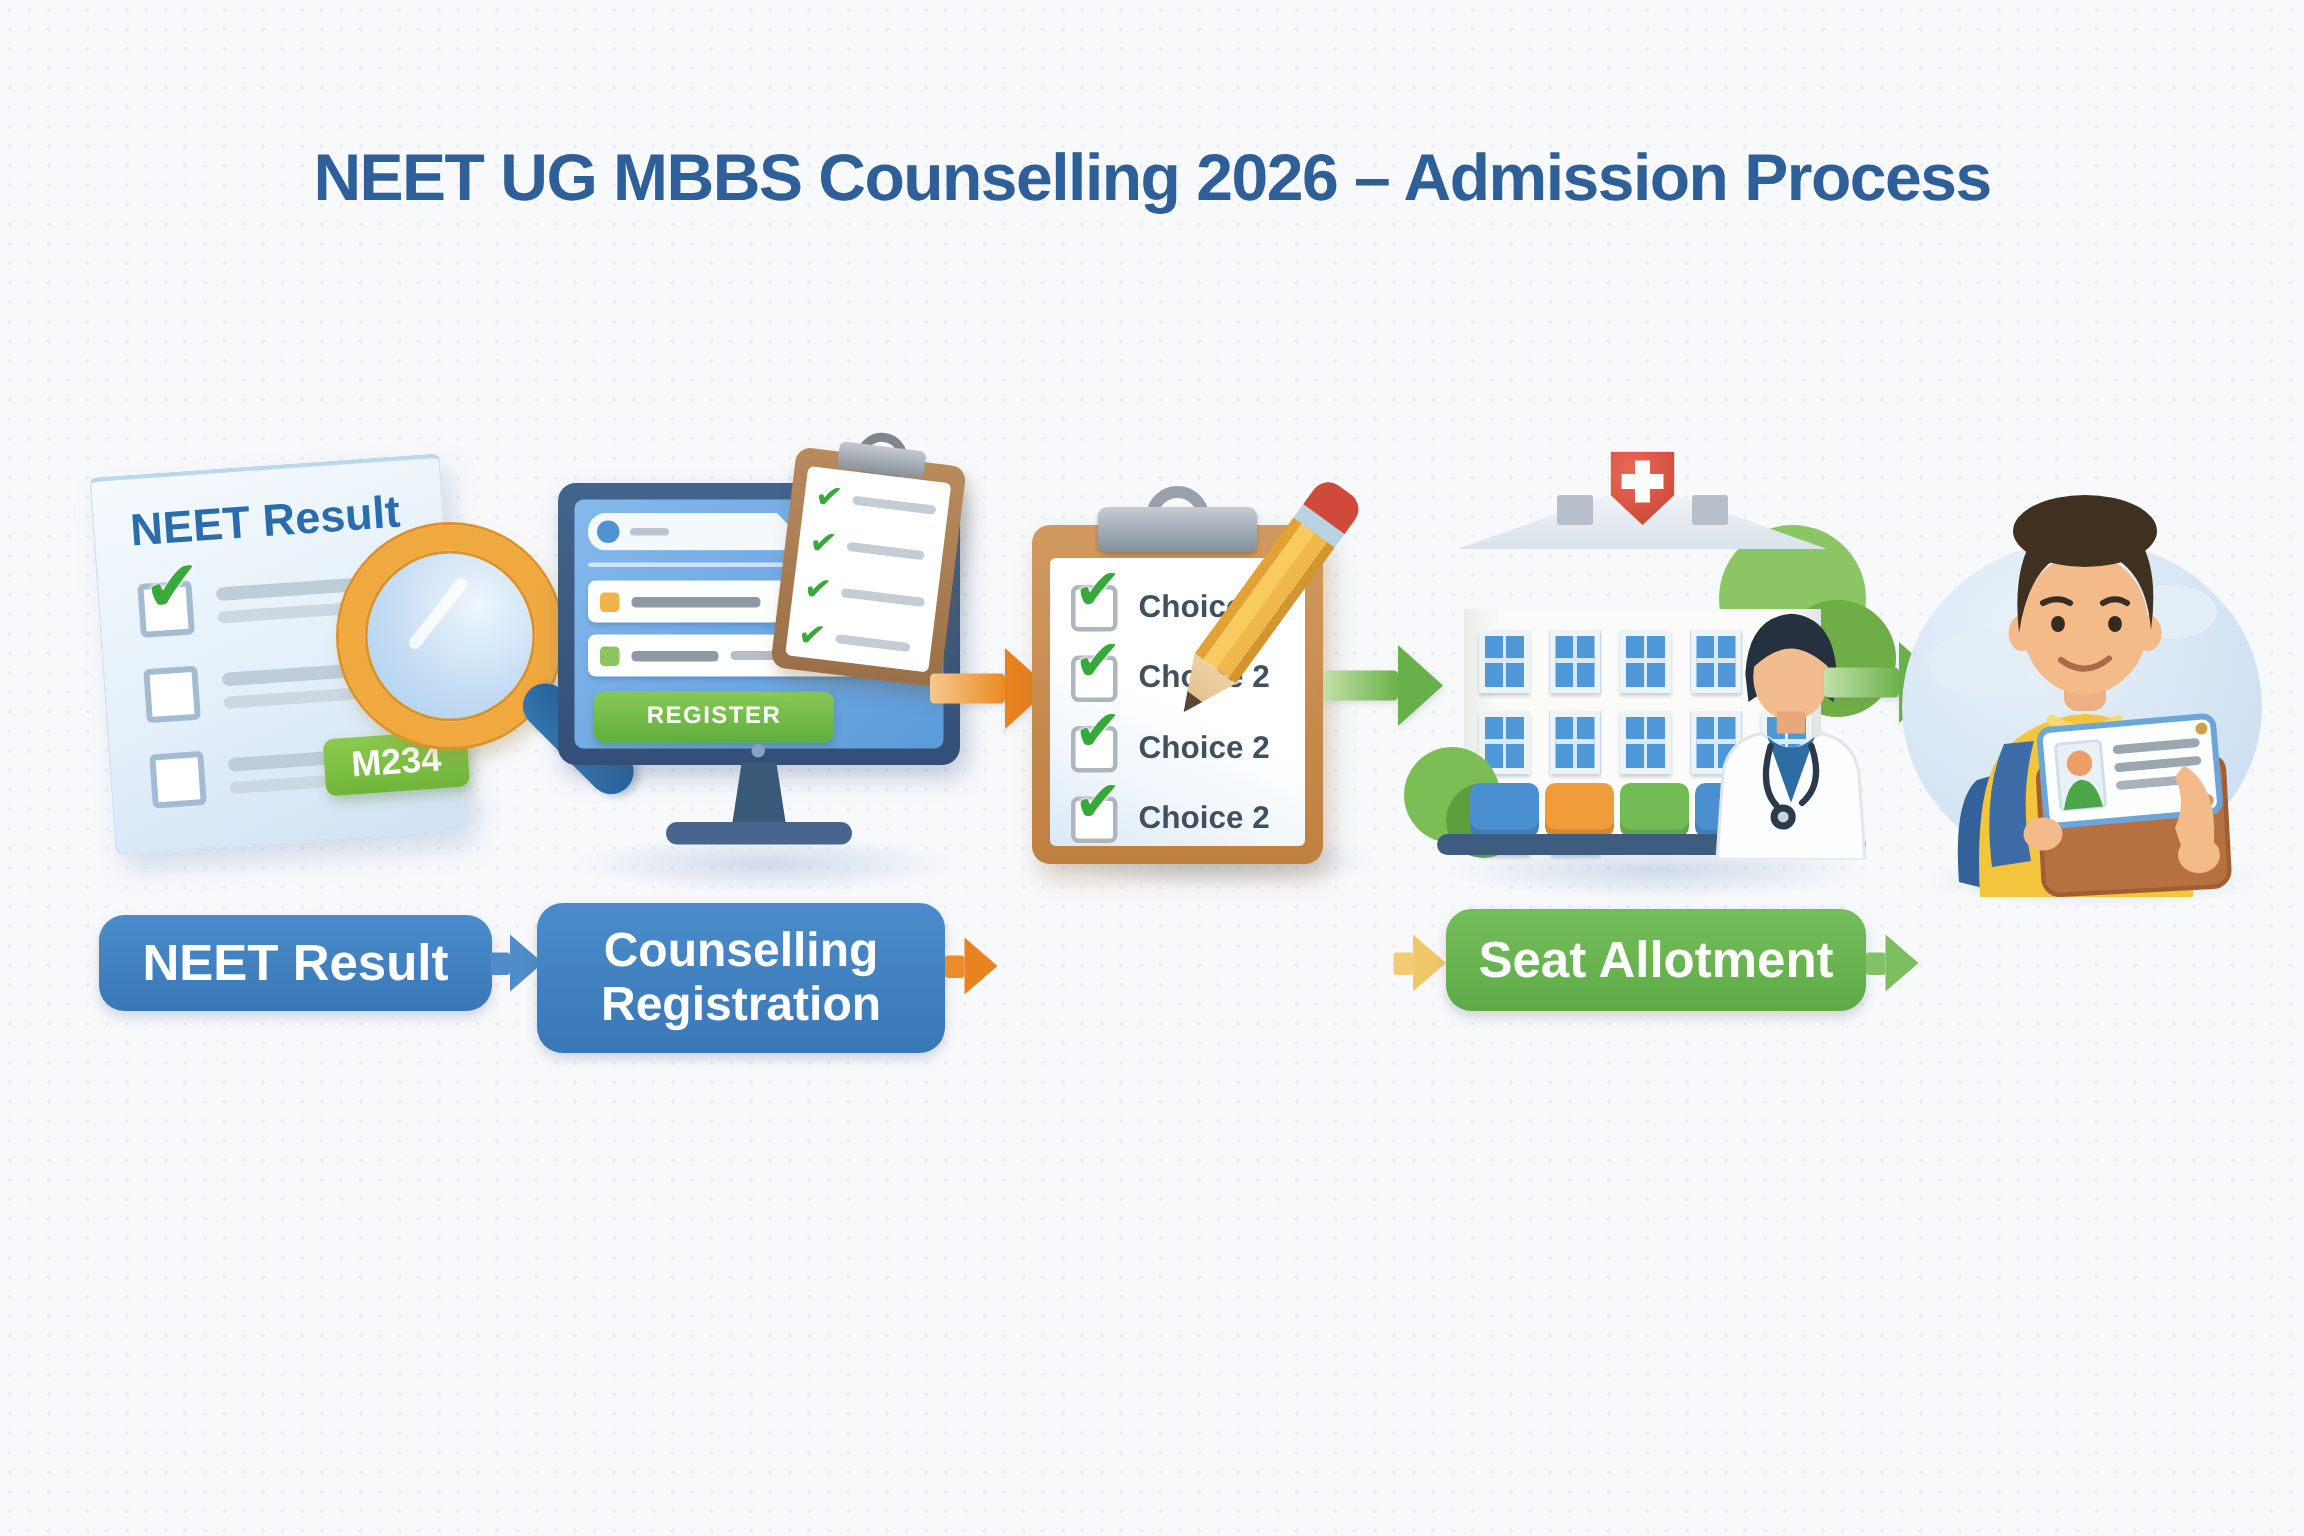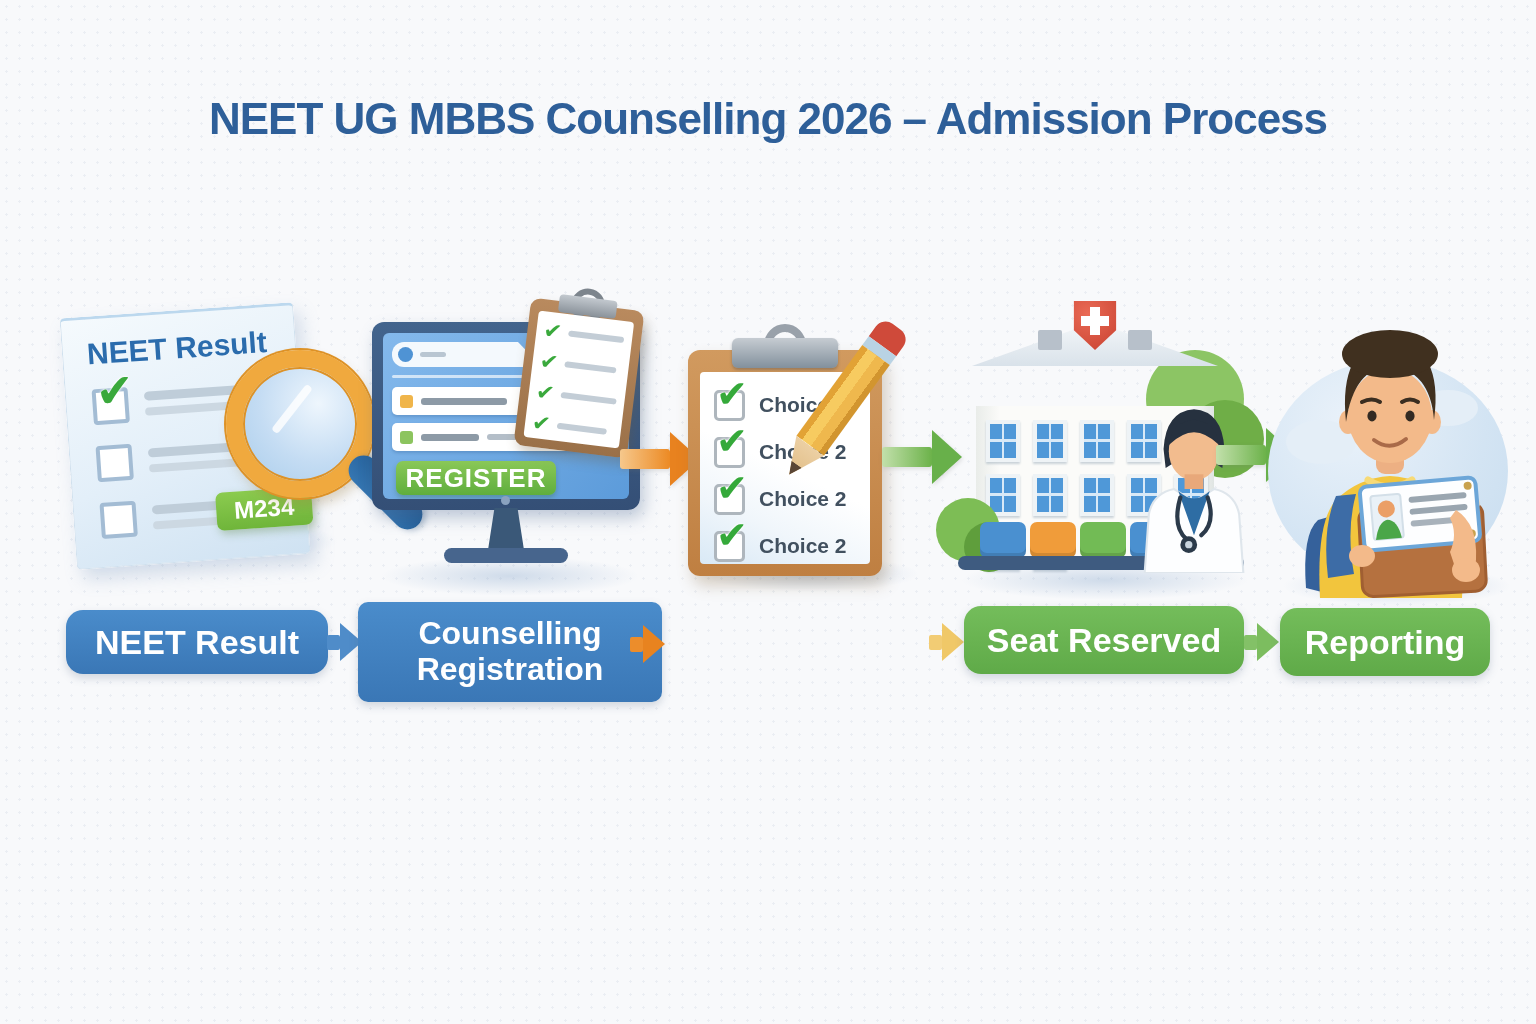--- a/index.html
+++ b/index.html
@@ -57,21 +57,21 @@
   .inp{position:absolute;left:9px;height:28px;background:#fff;border-radius:5px;
     box-shadow:0 2px 3px rgba(40,80,130,.25);display:flex;align-items:center;gap:8px;padding:0 8px;box-sizing:border-box;}
   .inp1{top:54px;width:212px;}
   .inp2{top:90px;width:230px;}
   .sq{width:13px;height:13px;border-radius:3px;flex:0 0 auto;}
   .sq-o{background:#f0b54a;} .sq-g{background:#8cc45e;}
   .scrib{height:7px;border-radius:3px;background:#8d9aa6;}
   .scrib2{height:6px;border-radius:3px;background:#b4bec8;}
   .inp-dot{width:11px;height:11px;border-radius:50%;background:#7a6a66;margin-left:auto;}
   .register{position:absolute;left:13px;top:128px;width:160px;height:34px;border-radius:7px;
-    background:linear-gradient(#8ac857,#5fae3d);color:#fff;font-weight:bold;font-size:26px;
+    background:linear-gradient(#8ac857,#5fae3d);color:#fff;font-weight:bold;font-size:16px;
     letter-spacing:1px;display:flex;align-items:center;justify-content:center;
     box-shadow:0 3px 5px rgba(50,100,40,.3);}
   .neck{position:absolute;left:116px;top:208px;width:36px;height:42px;background:#3a5878;
     clip-path:polygon(18% 0,82% 0,100% 100%,0 100%);}
   .mbase{position:absolute;left:72px;top:248px;width:124px;height:15px;border-radius:8px;background:#47658d;}
   .bezel-dot{position:absolute;left:129px;top:196px;width:9px;height:9px;border-radius:50%;background:#8aa2bf;}
   .miniclip{position:absolute;left:150px;top:4px;width:114px;height:148px;transform:rotate(7deg);
     background:linear-gradient(#b98a5e,#9a7048);border-radius:10px;box-shadow:4px 7px 12px rgba(110,90,60,.3);}
   .miniclip .ring{position:absolute;left:50%;top:-16px;transform:translateX(-50%);width:22px;height:22px;
     border:6px solid #7d858d;border-radius:50%;background:transparent;}
@@ -156,21 +156,21 @@
     background:radial-gradient(circle at 35% 28%,#eaf2fa 0%,#d3e4f3 60%,#c7dcef 100%);}
   .globe .land{position:absolute;background:#e4eef7;border-radius:50%;}
   .student{position:absolute;left:0;top:0;width:260px;height:288px;}
   
   .step{position:absolute;border-radius:17px;display:flex;align-items:center;justify-content:center;
     color:#fff;font-weight:bold;text-align:center;box-shadow:0 4px 8px rgba(90,110,140,.25);}
   .st-blue{background:linear-gradient(#4a8ccb,#3a77b6);}
   .st-orange{background:linear-gradient(#f3a24a,#ec8d2b);}
   .st-green{background:linear-gradient(#74bd5b,#5faa48);}
   .s1{left:66px;top:610px;width:262px;height:64px;font-size:34px;}
-  .s2{left:358px;top:602px;width:304px;height:100px;font-size:32px;line-height:1.12;padding:0 14px;box-sizing:border-box;border-radius:10px;}
+  .s2{left:358px;top:602px;width:272px;height:100px;font-size:32px;line-height:1.12;padding:0 14px;box-sizing:border-box;}
   .s3{left:668px;top:608px;width:262px;height:68px;font-size:34px;}
   .s4{left:964px;top:606px;width:280px;height:68px;font-size:34px;}
   .s5{left:1280px;top:608px;width:210px;height:68px;font-size:34px;}
   .f-arrow{position:absolute;display:flex;align-items:center;}
   .f-arrow .ft{width:13px;height:15px;border-radius:2px;}
   .f-arrow .fh{width:0;height:0;border-top:19px solid transparent;border-bottom:19px solid transparent;}
   .fa-blue .ft{background:#4f8cc9;} .fa-blue .fh{border-left:22px solid #4f8cc9;}
   .fa-orange .ft{background:#ec8d2b;} .fa-orange .fh{border-left:22px solid #e8831f;}
   .fa-yellow .ft{background:#f2cc74;} .fa-yellow .fh{border-left:22px solid #f0c868;}
   .fa-green .ft{background:#83c167;} .fa-green .fh{border-left:22px solid #7cbd5f;}
@@ -423,20 +423,19 @@
     </div>
   <div class="step st-blue s2">Counselling Registration</div>
   <div class="f-arrow fa-orange" style="left:630px;top:625px;">
       <div class="ft"></div>
       <div class="fh"></div>
     </div>
   <div class="f-arrow fa-yellow" style="left:929px;top:623px;">
       <div class="ft"></div>
       <div class="fh"></div>
     </div>
-  <div class="step st-green s4">Seat Reserved</div>
+  <div class="step st-green s4">Seat Allotment</div>
   <div class="f-arrow fa-green" style="left:1244px;top:623px;">
       <div class="ft"></div>
       <div class="fh"></div>
     </div>
-  <div class="step st-green s5">Reporting</div>
 
 </div>
 
 </body></html>

